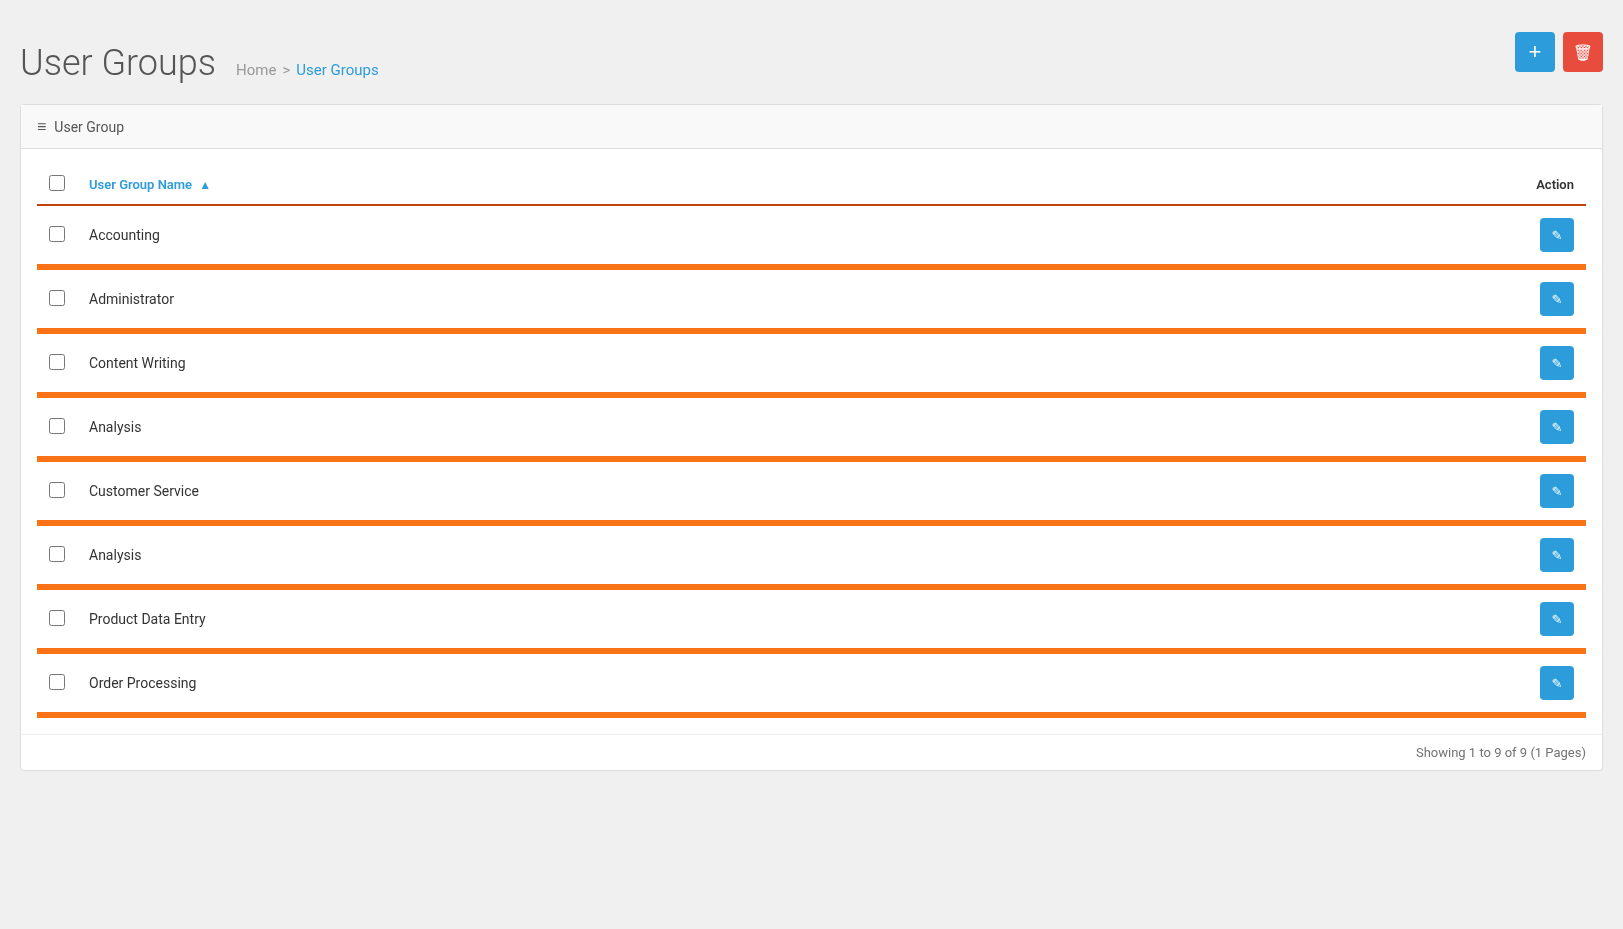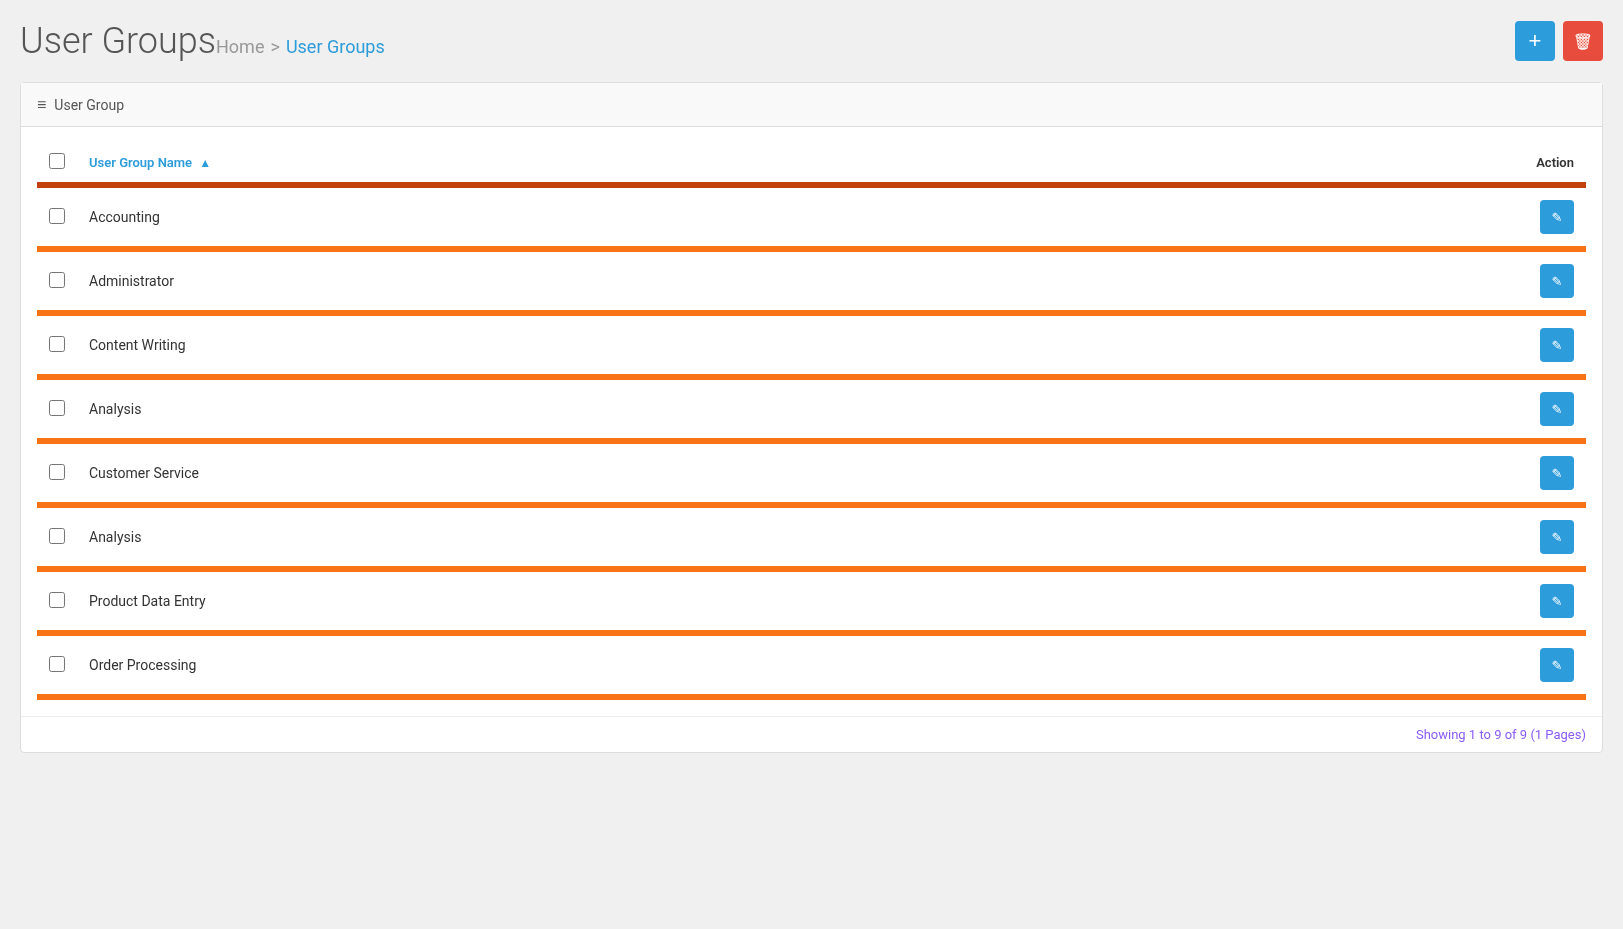--- a/index.html
+++ b/index.html
@@ -15,32 +15,33 @@
     }
     .page-header {
       display: flex;
       align-items: center;
       justify-content: space-between;
       margin-bottom: 20px;
     }
     .page-title-section {
       display: flex;
       align-items: baseline;
-      gap: 0;
+      gap: 20px;
+      margin-top: 22px;
     }
     .page-title {
       font-size: 36px;
       font-weight: 300;
       color: #555;
     }
     .breadcrumb {
       display: flex;
       align-items: center;
       gap: 6px;
-      font-size: 18px;
+      font-size: 15px;
       color: #999;
     }
     .breadcrumb-home {
       color: #999;
     }
     .breadcrumb-separator {
       color: #999;
     }
     .breadcrumb-current {
       color: #2d9cdb;
@@ -91,21 +92,21 @@
       background: #f9f9f9;
     }
     .card-body {
       padding: 16px;
     }
     table {
       width: 100%;
       border-collapse: collapse;
     }
     thead tr {
-      border-bottom: 6px solid #c2410c;
+      border-bottom: 2px solid #c2410c;
     }
     thead th {
       padding: 10px 12px;
       text-align: left;
       font-weight: 600;
       font-size: 13px;
       color: #333;
     }
     thead th.col-name {
       color: #2d9cdb;
@@ -142,21 +143,21 @@
       cursor: pointer;
       display: inline-flex;
       align-items: center;
       justify-content: center;
       font-size: 14px;
     }
     .table-footer {
       padding: 10px 16px;
       text-align: right;
       font-size: 13px;
-      color: #8b5cf6;
+      color: #737373;
       border-top: 1px solid #eee;
     }
     .sort-icon {
       font-size: 12px;
       margin-left: 4px;
     }
     .list-icon {
       font-size: 16px;
     }
     .pencil-icon {

